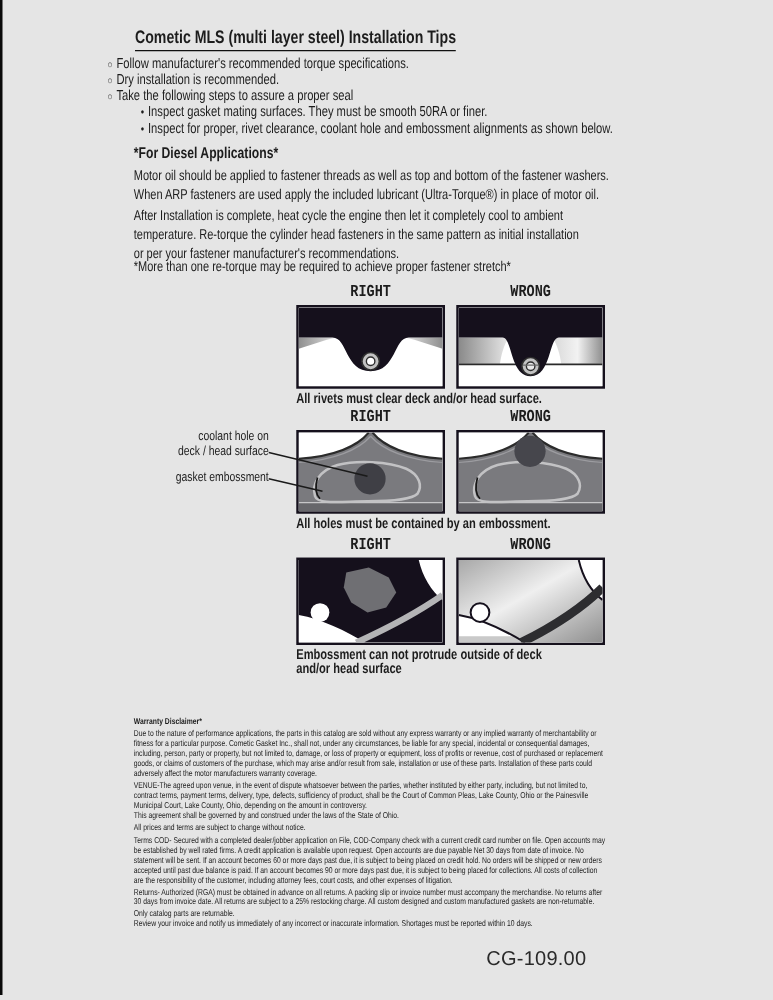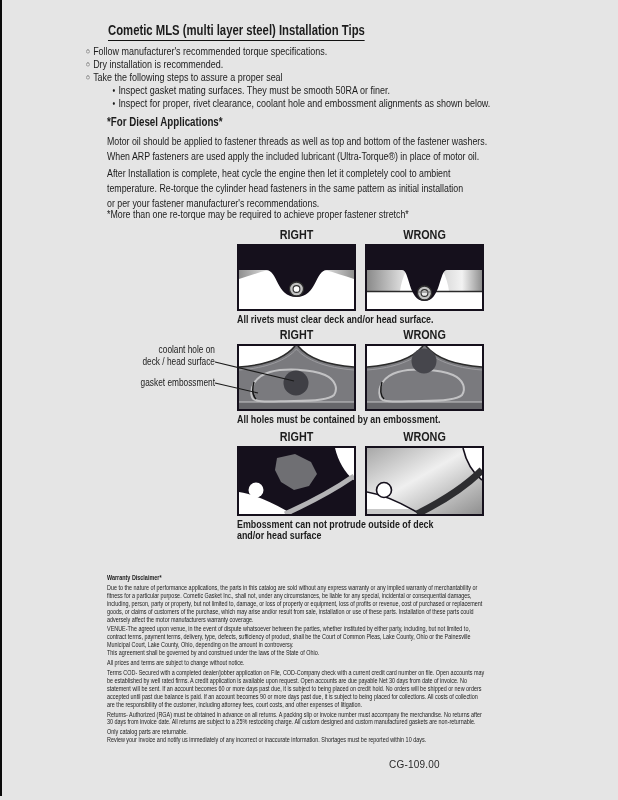--- a/index.html
+++ b/index.html
@@ -19,39 +19,39 @@
   .s-mark{font-size:10px;margin-right:4px;}
 
   .diesel-head{left:107px;top:115px;font-size:12.5px;font-weight:bold;white-space:nowrap;}
   .para{font-size:11.3px;line-height:15px;white-space:pre-line;}
   .p1{left:107px;top:134px;width:640px;}
   .p2{left:107px;top:166px;width:640px;}
   .note{left:107px;top:208px;font-size:11.3px;white-space:nowrap;}
 
   .diag{position:absolute;left:237px;width:260px;}
   .d1{top:227px;} .d2{top:327px;} .d3{top:429px;}
-  .diag-labels{display:flex;gap:9px;height:15px;margin-bottom:2px;}
+  .diag-labels{display:flex;gap:9px;height:15px;margin-bottom:2px;font-family:Liberation Mono, monospace;}
   .diag-labels span{display:inline-block;width:119px;text-align:center;font-size:13.5px;
          font-weight:700;transform:scaleX(0.8);}
   .diag-boxes{display:flex;gap:9px;}
   .diag-box{width:115px;border:2px solid #15101c;background:#fff;font-size:0;line-height:0;}
   .caption{margin-top:3px;font-size:11.4px;font-weight:bold;line-height:11px;white-space:pre-line;width:300px;}
 
   .callout{position:absolute;text-align:right;font-size:10.4px;line-height:11.5px;
            white-space:pre-line;transform:scaleX(0.8);transform-origin:100% 0;}
   .co1{left:95px;top:344px;width:120px;}
   .co2{left:95px;top:377px;width:120px;}
   .callout-lines{position:absolute;left:205px;top:355px;z-index:3;}
 
   .fineprint{left:107px;top:574px;width:640px;font-size:6.8px;line-height:7.9px;
              transform:scaleX(0.8);transform-origin:0 0;}
   .fineprint .fp-head{font-weight:bold;margin:0 0 2px 0;}
   .fineprint p{margin:0 0 2px 0;white-space:pre-line;}
 
-  .pagenum{left:389px;top:759px;font-size:10px;letter-spacing:0.2px;color:#2a2a2a;}
+  .pagenum{left:389px;top:759px;font-size:16px;letter-spacing:0.2px;color:#2a2a2a;}
 </style>
 </head>
 <body>
 
 <div class="page">
   <div class="left-rule"></div>
 
   <div class="abs title cond">Cometic MLS (multi layer steel) Installation Tips</div>
 
   <div class="abs bullets cond">

